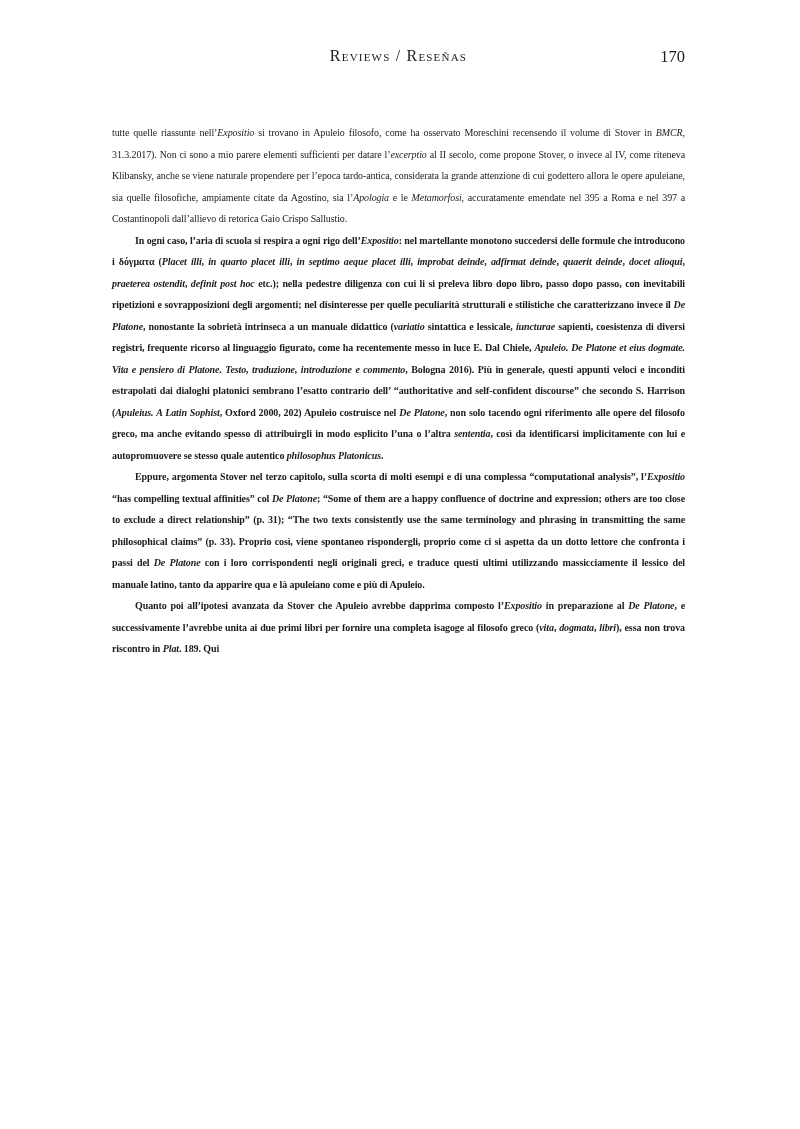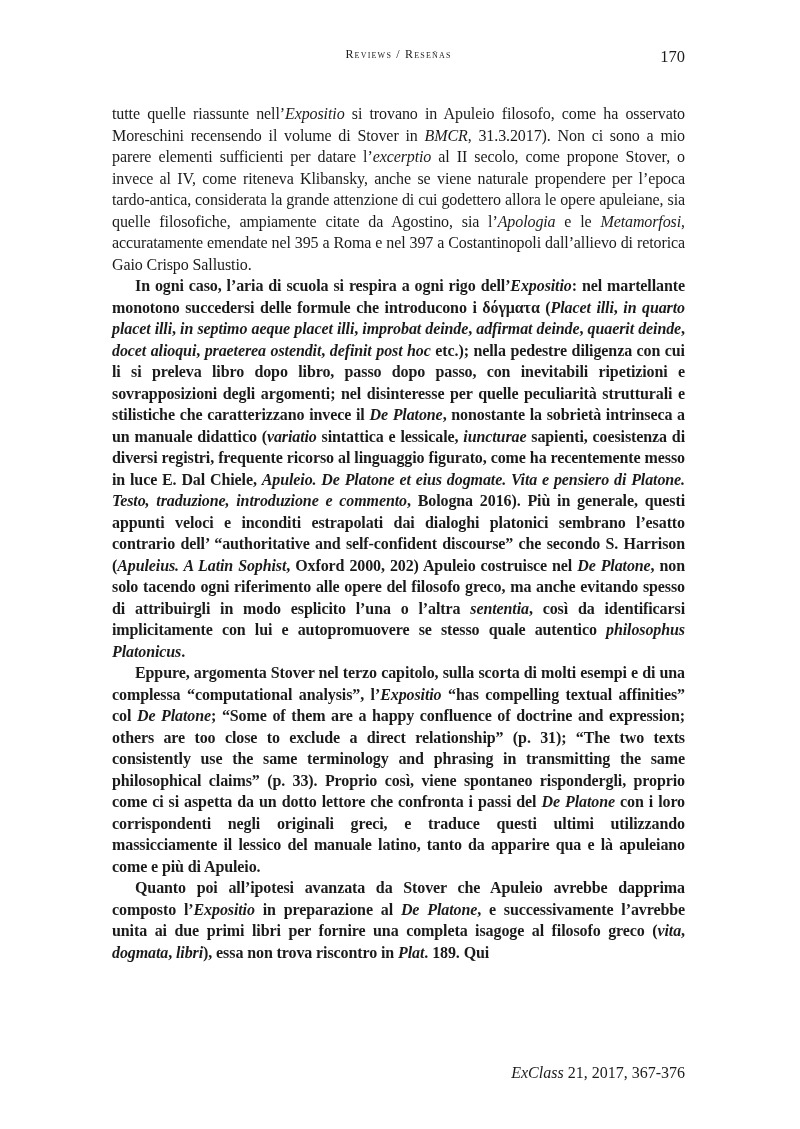--- a/index.html
+++ b/index.html
@@ -21,36 +21,36 @@
     top: 47px;
     left: 112px;
     width: 573px;
     height: 22px;
   }
   .running-head {
     display: block;
     text-align: center;
     font-variant: small-caps;
     letter-spacing: 1.2px;
-    font-size: 12px;
+    font-size: 16px;
     color: #1b1b1b;
   }
   .page-number {
     position: absolute;
     right: 0;
     top: 0;
     font-size: 16.5px;
     color: #1b1b1b;
   }
   .body-text {
     position: absolute;
-    top: 103px;
+    top: 122px;
     left: 112px;
     width: 573px;
-    font-size: 16px;
+    font-size: 10px;
     line-height: 21.5px;
     text-align: justify;
     letter-spacing: -0.1px;
   }
   .body-text p {
     margin: 0;
     padding: 0;
   }
   .body-text p.indent {
     text-indent: 23px;
@@ -82,17 +82,14 @@
     <span class="page-number">170</span>
   </div>
 
   <div class="body-text">
       <p><span>tutte quelle riassunte nell’</span><em>Expositio</em><span> si trovano in Apuleio filosofo, come ha osservato Moreschini recensendo il volume di Stover in </span><em>BMCR</em><span>, 31.3.2017). Non ci sono a mio parere elementi sufficienti per datare l’</span><em>excerptio</em><span> al II secolo, come propone Stover, o invece al IV, come riteneva Klibansky, anche se viene naturale propendere per l’epoca tardo-antica, considerata la grande attenzione di cui godettero allora le opere apuleiane, sia quelle filosofiche, ampiamente citate da Agostino, sia l’</span><em>Apologia</em><span> e le </span><em>Metamorfosi</em><span>, accuratamente emendate nel 395 a Roma e nel 397 a Costantinopoli dall’allievo di retorica Gaio Crispo Sallustio.</span></p>
       <p class="indent"><span>In ogni caso, l’aria di scuola si respira a ogni rigo dell’</span><em>Expositio</em><span>: nel martellante monotono succedersi delle formule che introducono i δόγματα (</span><em>Placet illi</em><span>, </span><em>in quarto placet illi</em><span>, </span><em>in septimo aeque placet illi</em><span>, </span><em>improbat deinde</em><span>, </span><em>adfirmat deinde</em><span>, </span><em>quaerit deinde</em><span>, </span><em>docet alioqui</em><span>, </span><em>praeterea ostendit</em><span>, </span><em>definit post hoc</em><span> etc.); nella pedestre diligenza con cui li si preleva libro dopo libro, passo dopo passo, con inevitabili ripetizioni e sovrapposizioni degli argomenti; nel disinteresse per quelle peculiarità strutturali e stilistiche che caratterizzano invece il </span><em>De Platone</em><span>, nonostante la sobrietà intrinseca a un manuale didattico (</span><em>variatio</em><span> sintattica e lessicale, </span><em>iuncturae</em><span> sapienti, coesistenza di diversi registri, frequente ricorso al linguaggio figurato, come ha recentemente messo in luce E. Dal Chiele, </span><em>Apuleio. De Platone et eius dogmate. Vita e pensiero di Platone. Testo, traduzione, introduzione e commento</em><span>, Bologna 2016). Più in generale, questi appunti veloci e inconditi estrapolati dai dialoghi platonici sembrano l’esatto contrario dell’ “authoritative and self-confident discourse” che secondo S. Harrison (</span><em>Apuleius. A Latin Sophist</em><span>, Oxford 2000, 202) Apuleio costruisce nel </span><em>De Platone</em><span>, non solo tacendo ogni riferimento alle opere del filosofo greco, ma anche evitando spesso di attribuirgli in modo esplicito l’una o l’altra </span><em>sententia</em><span>, così da identificarsi implicitamente con lui e autopromuovere se stesso quale autentico </span><em>philosophus Platonicus</em><span>.</span></p>
       <p class="indent"><span>Eppure, argomenta Stover nel terzo capitolo, sulla scorta di molti esempi e di una complessa “computational analysis”, l’</span><em>Expositio</em><span> “has compelling textual affinities” col </span><em>De Platone</em><span>; “Some of them are a happy confluence of doctrine and expression; others are too close to exclude a direct relationship” (p. 31); “The two texts consistently use the same terminology and phrasing in transmitting the same philosophical claims” (p. 33). Proprio così, viene spontaneo rispondergli, proprio come ci si aspetta da un dotto lettore che confronta i passi del </span><em>De Platone</em><span> con i loro corrispondenti negli originali greci, e traduce questi ultimi utilizzando massicciamente il lessico del manuale latino, tanto da apparire qua e là apuleiano come e più di Apuleio.</span></p>
       <p class="indent"><span>Quanto poi all’ipotesi avanzata da Stover che Apuleio avrebbe dapprima composto l’</span><em>Expositio</em><span> in preparazione al </span><em>De Platone</em><span>, e successivamente l’avrebbe unita ai due primi libri per fornire una completa isagoge al filosofo greco (</span><em>vita</em><span>, </span><em>dogmata</em><span>, </span><em>libri</em><span>), essa non trova riscontro in </span><em>Plat</em><span>. 189. Qui</span></p>
     </div>
 
-  <div class="page-footer">
-    <span class="journal">ExClass</span><span> 21, 2017, 367-376</span>
-  </div>
 
 </div>
 
 </body></html>

